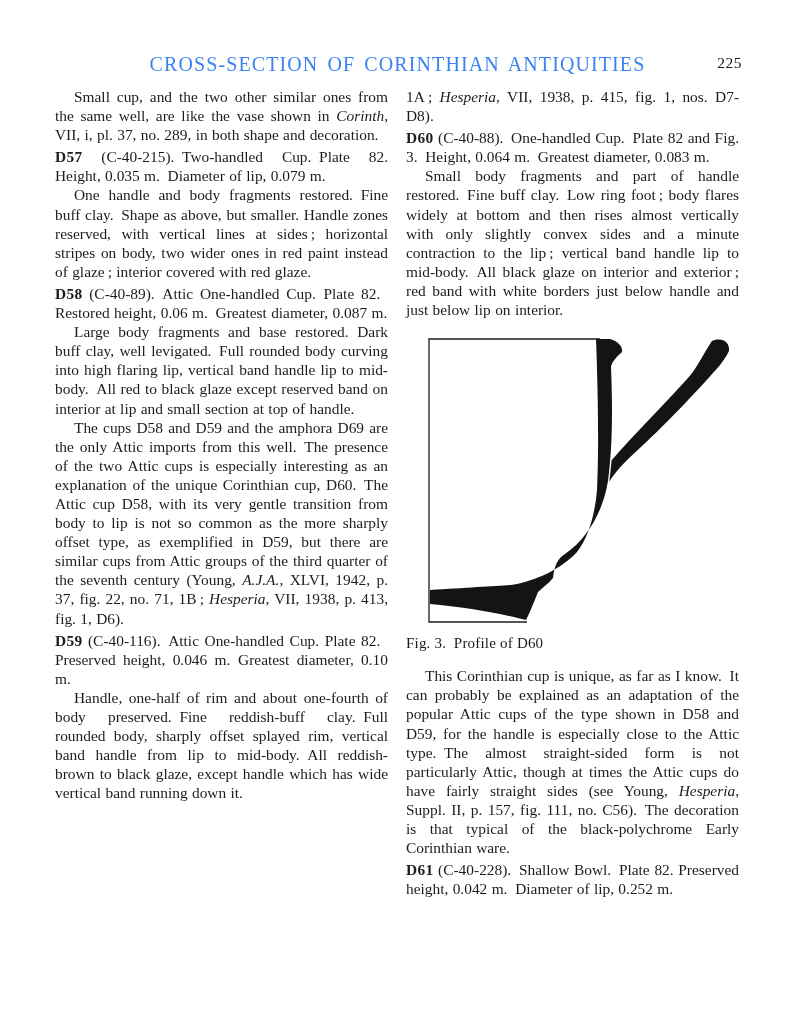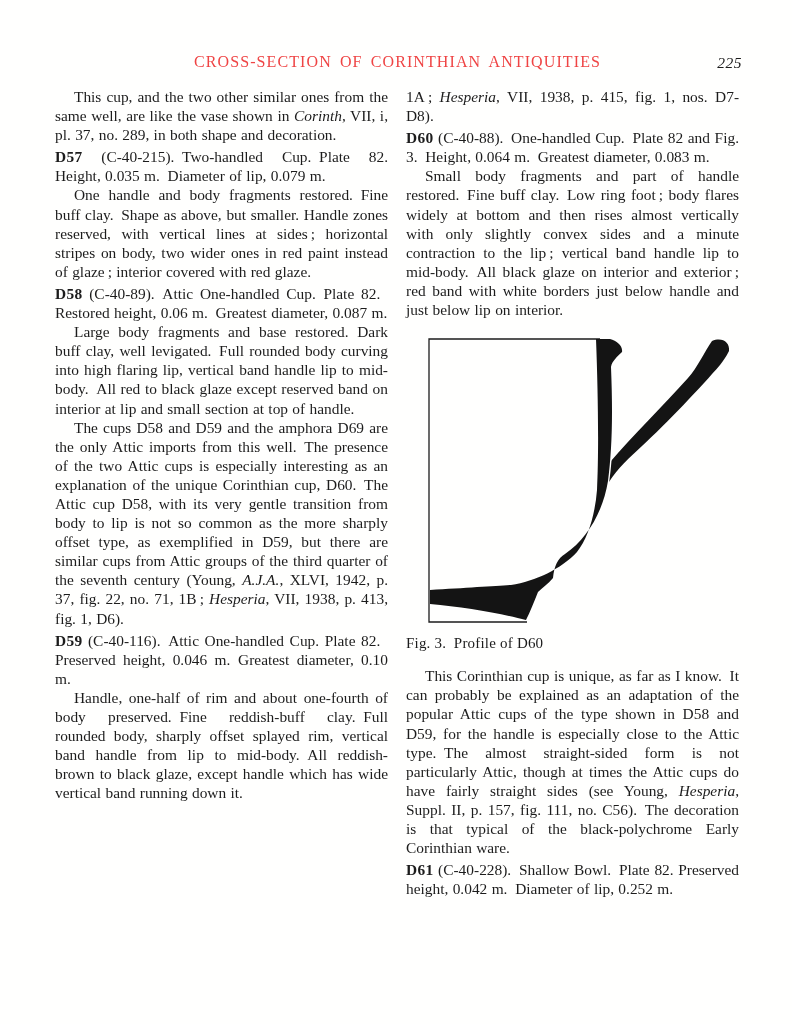--- a/index.html
+++ b/index.html
@@ -3,24 +3,24 @@
 <meta charset="utf-8">
 <style>
   html,body{margin:0;padding:0;background:#ffffff;}
   .page{
     position:relative;width:792px;height:1024px;background:#fffffe;
     font-family:"Liberation Serif","DejaVu Serif",serif;color:#1c1c1c;
     overflow:hidden;
   }
   .header{position:absolute;top:53px;left:55px;width:685px;height:22px;}
   .title{
-    text-align:center;font-size:16px;letter-spacing:1.1px;word-spacing:3px;
-    color:#ef4444;
+    text-align:center;font-size:20px;letter-spacing:1.1px;word-spacing:3px;
+    color:#3b82f6;
   }
-  .pagenum{position:absolute;right:-2px;top:1px;font-size:15.5px;letter-spacing:.5px;font-style:italic;}
+  .pagenum{position:absolute;right:-2px;top:1px;font-size:15.5px;letter-spacing:.5px;}
   .col{
     position:absolute;top:87px;width:333px;
     font-size:15.4px;line-height:19.1px;text-align:justify;
   }
   .col-left{left:55px;}
   .col-right{left:406px;}
   .para{margin:0;padding:0;word-spacing:.5px;}
   .para.indent{text-indent:19px;}
   .para.entry{margin-top:3px;}
   .para b{font-weight:bold;letter-spacing:.3px;}
@@ -38,21 +38,21 @@
 <body>
 
 <div class="page">
 
   <div class="header">
     <div class="title">CROSS-SECTION OF CORINTHIAN ANTIQUITIES</div>
     <div class="pagenum">225</div>
   </div>
 
   <div class="col col-left">
-      <p class="para indent"><span>This cup, and the two other similar ones from the same well, are like the vase shown in </span><i>Corinth</i><span>, VII, i, pl. 37, no. 289, in both shape and decoration.</span></p>
+      <p class="para indent"><span>Small cup, and the two other similar ones from the same well, are like the vase shown in </span><i>Corinth</i><span>, VII, i, pl. 37, no. 289, in both shape and decoration.</span></p>
       <p class="para entry"><b>D57</b><span> (C-40-215). Two-handled Cup. Plate 82. Height, 0.035 m. Diameter of lip, 0.079 m.</span></p>
       <p class="para indent"><span>One handle and body fragments restored. Fine buff clay. Shape as above, but smaller. Handle zones reserved, with vertical lines at sides ; horizontal stripes on body, two wider ones in red paint instead of glaze ; interior covered with red glaze.</span></p>
       <p class="para entry"><b>D58</b><span> (C-40-89). Attic One-handled Cup. Plate 82. Restored height, 0.06 m. Greatest diameter, 0.087 m.</span></p>
       <p class="para indent"><span>Large body fragments and base restored. Dark buff clay, well levigated. Full rounded body curving into high flaring lip, vertical band handle lip to mid-body. All red to black glaze except reserved band on interior at lip and small section at top of handle.</span></p>
       <p class="para indent"><span>The cups D58 and D59 and the amphora D69 are the only Attic imports from this well. The presence of the two Attic cups is especially interesting as an explanation of the unique Corinthian cup, D60. The Attic cup D58, with its very gentle transition from body to lip is not so common as the more sharply offset type, as exemplified in D59, but there are similar cups from Attic groups of the third quarter of the seventh century (Young, </span><i>A.J.A.</i><span>, XLVI, 1942, p. 37, fig. 22, no. 71, 1B ; </span><i>Hesperia</i><span>, VII, 1938, p. 413, fig. 1, D6).</span></p>
       <p class="para entry"><b>D59</b><span> (C-40-116). Attic One-handled Cup. Plate 82. Preserved height, 0.046 m. Greatest diameter, 0.10 m.</span></p>
       <p class="para indent"><span>Handle, one-half of rim and about one-fourth of body preserved. Fine reddish-buff clay. Full rounded body, sharply offset splayed rim, vertical band handle from lip to mid-body. All reddish-brown to black glaze, except handle which has wide vertical band running down it.</span></p>
     </div>
 
   <div class="col col-right">

